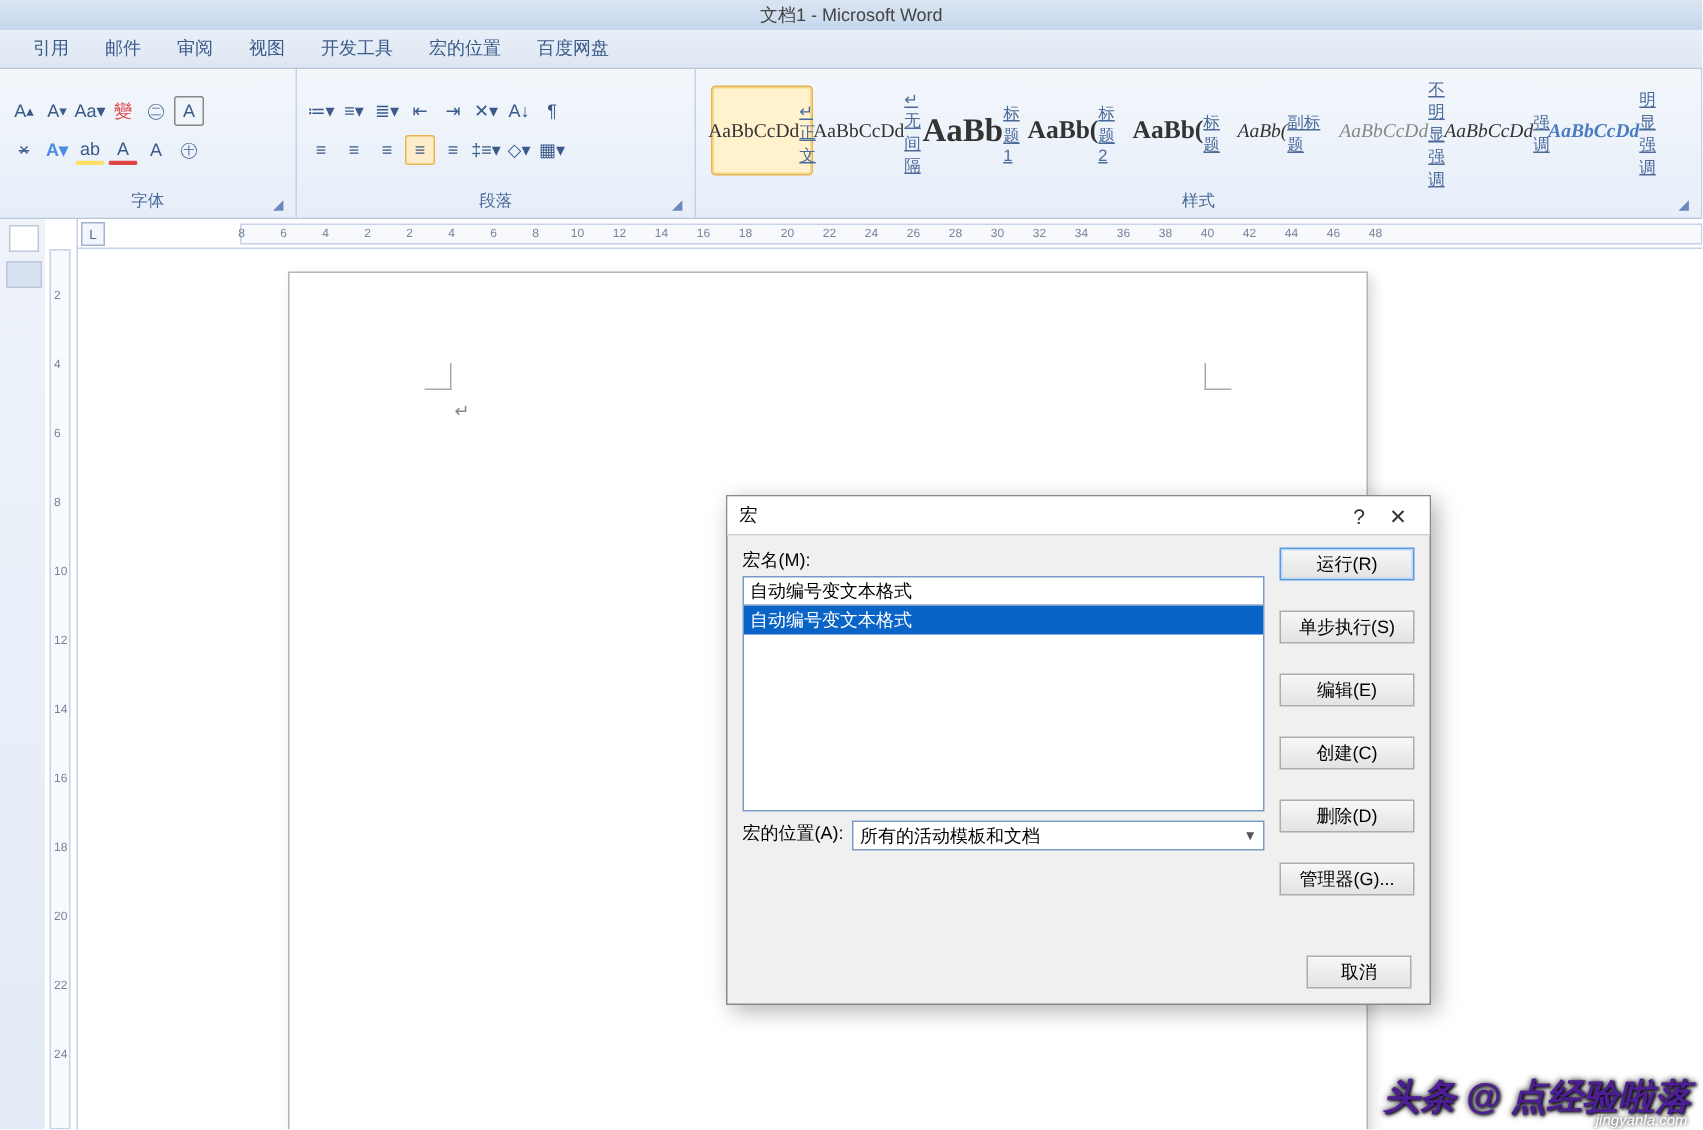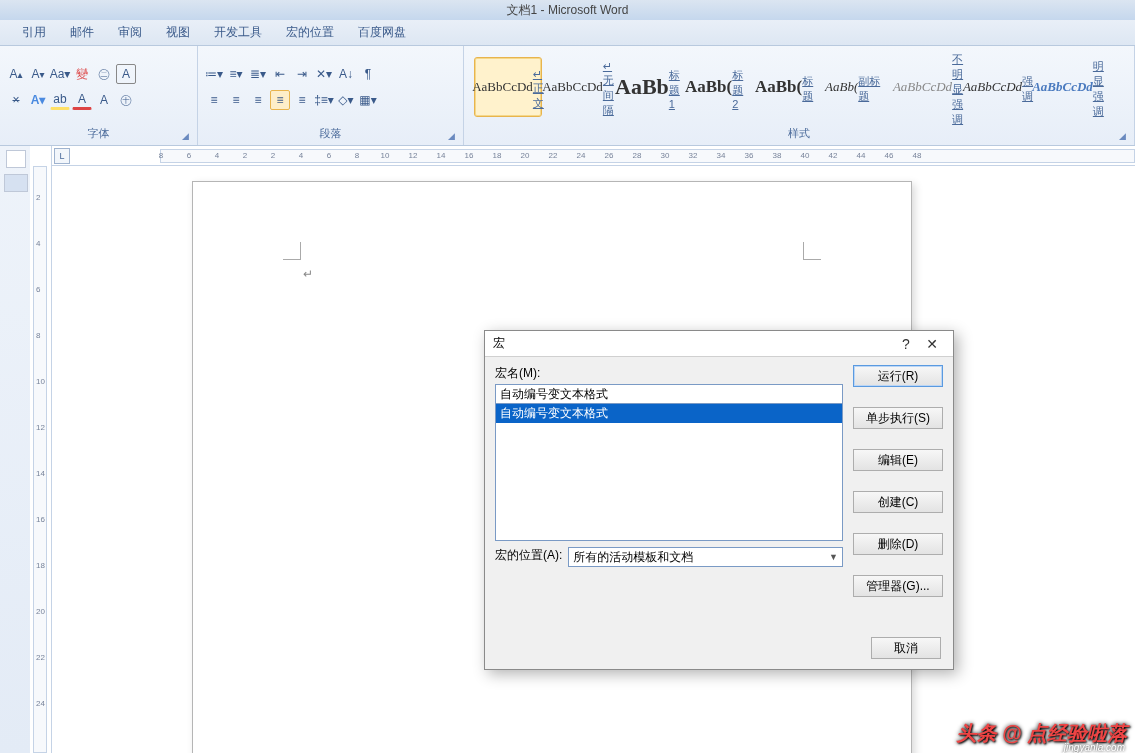--- a/index.html
+++ b/index.html
@@ -55,21 +55,21 @@
 .macro-list-item { padding: 1px 4px; font-size: 12px; color: #000; }
 .macro-list-item.selected { background: #0a64c8; color: #fff; }
 .dlg-btn { height: 22px; border: 1px solid #adadad; background: linear-gradient(#f7f7f7,#e3e3e3); font-size: 12px; cursor: pointer; }
 .dlg-btn.default { border: 1px solid #5a9ae0; box-shadow: 0 0 0 1px #bcd6f5 inset; }
 .dlg-row { display: flex; margin-top: 6px; gap: 6px; }
 .dlg-row label { font-size: 12px; white-space: nowrap; }
 .dlg-select { flex: 1; height: 20px; border: 1px solid #7a9ac5; background: #fff; font-size: 12px; padding: 0 4px; display: flex; align-items: center; justify-content: space-between; }
 .dlg-select .arrow { font-size: 9px; color: #555; }
 .dlg-desc { height: 44px; border: 1px solid #7a9ac5; background: #fff; margin-top: 2px; }
 .dlg-footer { position: absolute; right: 12px; bottom: 10px; }
-.watermark { position: absolute; right: 8px; bottom: 6px; font-size: 20px; font-weight: bold; font-style: italic; color: #ef4444; text-shadow: 0 0 4px #000,1px 1px 2px #000; }
+.watermark { position: absolute; right: 8px; bottom: 6px; font-size: 24px; font-weight: bold; font-style: italic; color: #4c1d95; text-shadow: 0 0 4px #000,1px 1px 2px #000; }
 .wm-sub { position: absolute; right: 10px; bottom: 0; font-size: 10px; color: #fff; text-shadow: 0 0 3px #000; font-style: italic; }
 .font-group-col { display: flex; flex-direction: column; gap: 6px; }
 .font-row { display: flex; gap: 2px; align-items: center; }
 .para-col { display: flex; flex-direction: column; gap: 6px; }
 .highlight-justify { border: 1px solid #e8b44d !important; background: #fdeec9 !important; }
 </style>
 </head>
 <body>
 
 <div class="titlebar">文档1 - Microsoft Word</div>

